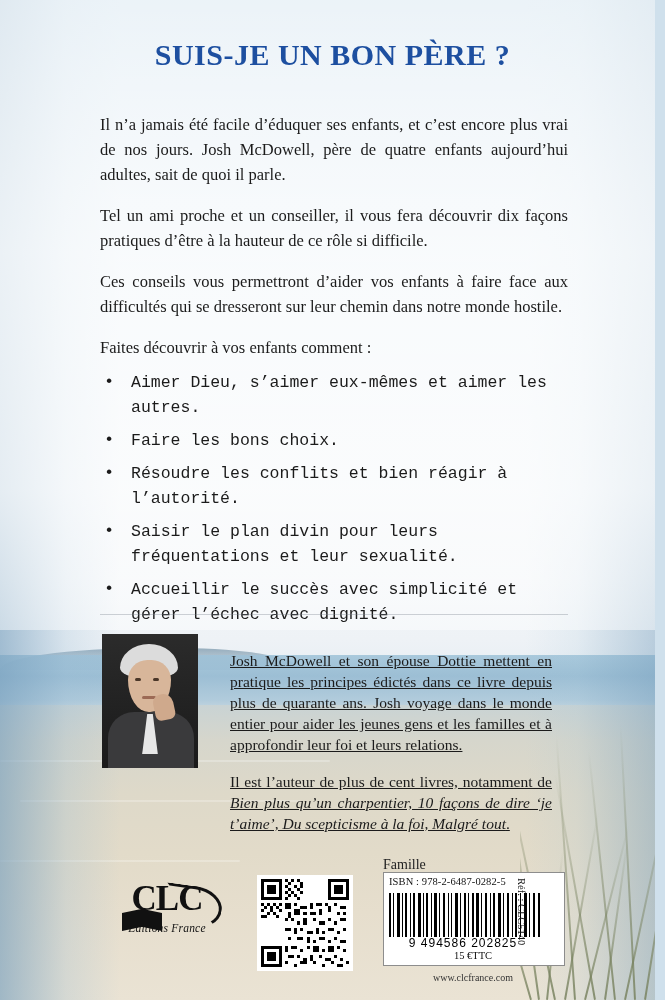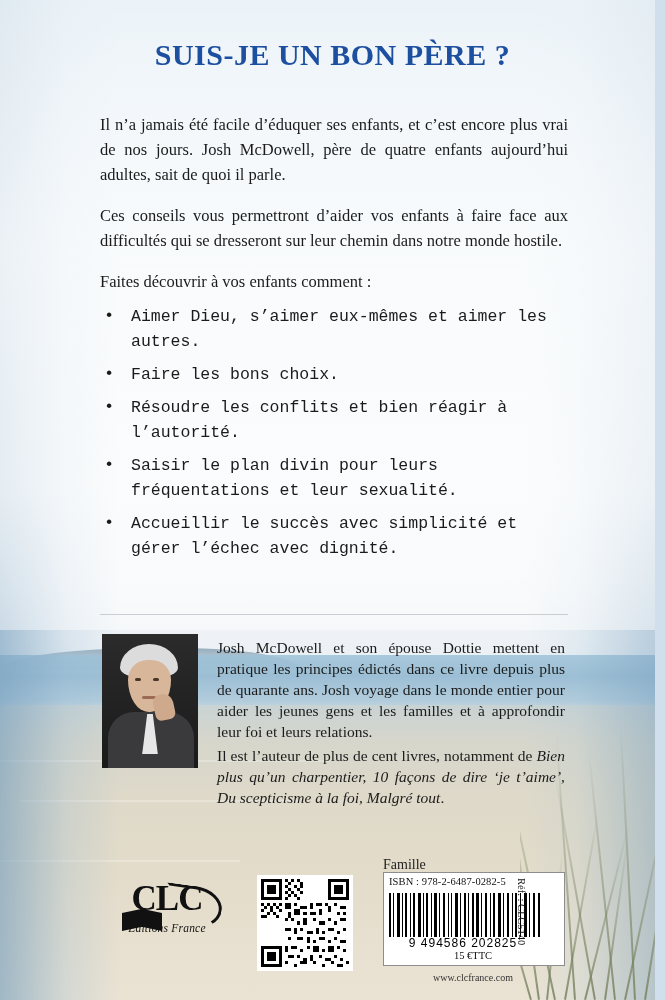--- a/index.html
+++ b/index.html
@@ -241,21 +241,21 @@
   }
   .author-text {
     position: absolute;
     left: 112px; top: 0;
     width: 354px;
     font-size: 15.5px;
     line-height: 21px;
     color: #1b1b1b;
     text-align: justify;
   }
-  .author-text p { margin: 3px; }
+  .author-text p { margin: 16px; text-decoration: underline; }
   .author-text .second { margin-top: 0; }
   .author-text i { font-style: italic; }
 
   
   .clc-logo {
     position: absolute;
     left: 112px;
     top: 882px;
     width: 110px;
     text-align: center;
@@ -421,20 +421,21 @@
   </div>
 
   <div class="veil"></div>
 
   <div class="content">
 
     <h1 class="title">SUIS-JE UN BON PÈRE ?</h1>
 
     <div class="body-text">
       <p>Il n’a jamais été facile d’éduquer ses enfants, et c’est encore plus vrai de nos jours. Josh McDowell, père de quatre enfants aujourd’hui adultes, sait de quoi il parle.</p>
+      <p>Tel un ami proche et un conseiller, il vous fera découvrir dix façons pratiques d’être à la hauteur de ce rôle si difficile.</p>
       <p>Ces conseils vous permettront d’aider vos enfants à faire face aux difficultés qui se dresseront sur leur chemin dans notre monde hostile.</p>
       <p class="lead-in">Faites découvrir à vos enfants comment :</p>
       <ul class="bullets">
         <li>Aimer Dieu, s’aimer eux-mêmes et aimer les autres.</li>
         <li>Faire les bons choix.</li>
         <li>Résoudre les conflits et bien réagir à l’autorité.</li>
         <li>Saisir le plan divin pour leurs fréquentations et leur sexualité.</li>
         <li>Accueillir le succès avec simplicité et gérer l’échec avec dignité.</li>
       </ul>
     </div>

